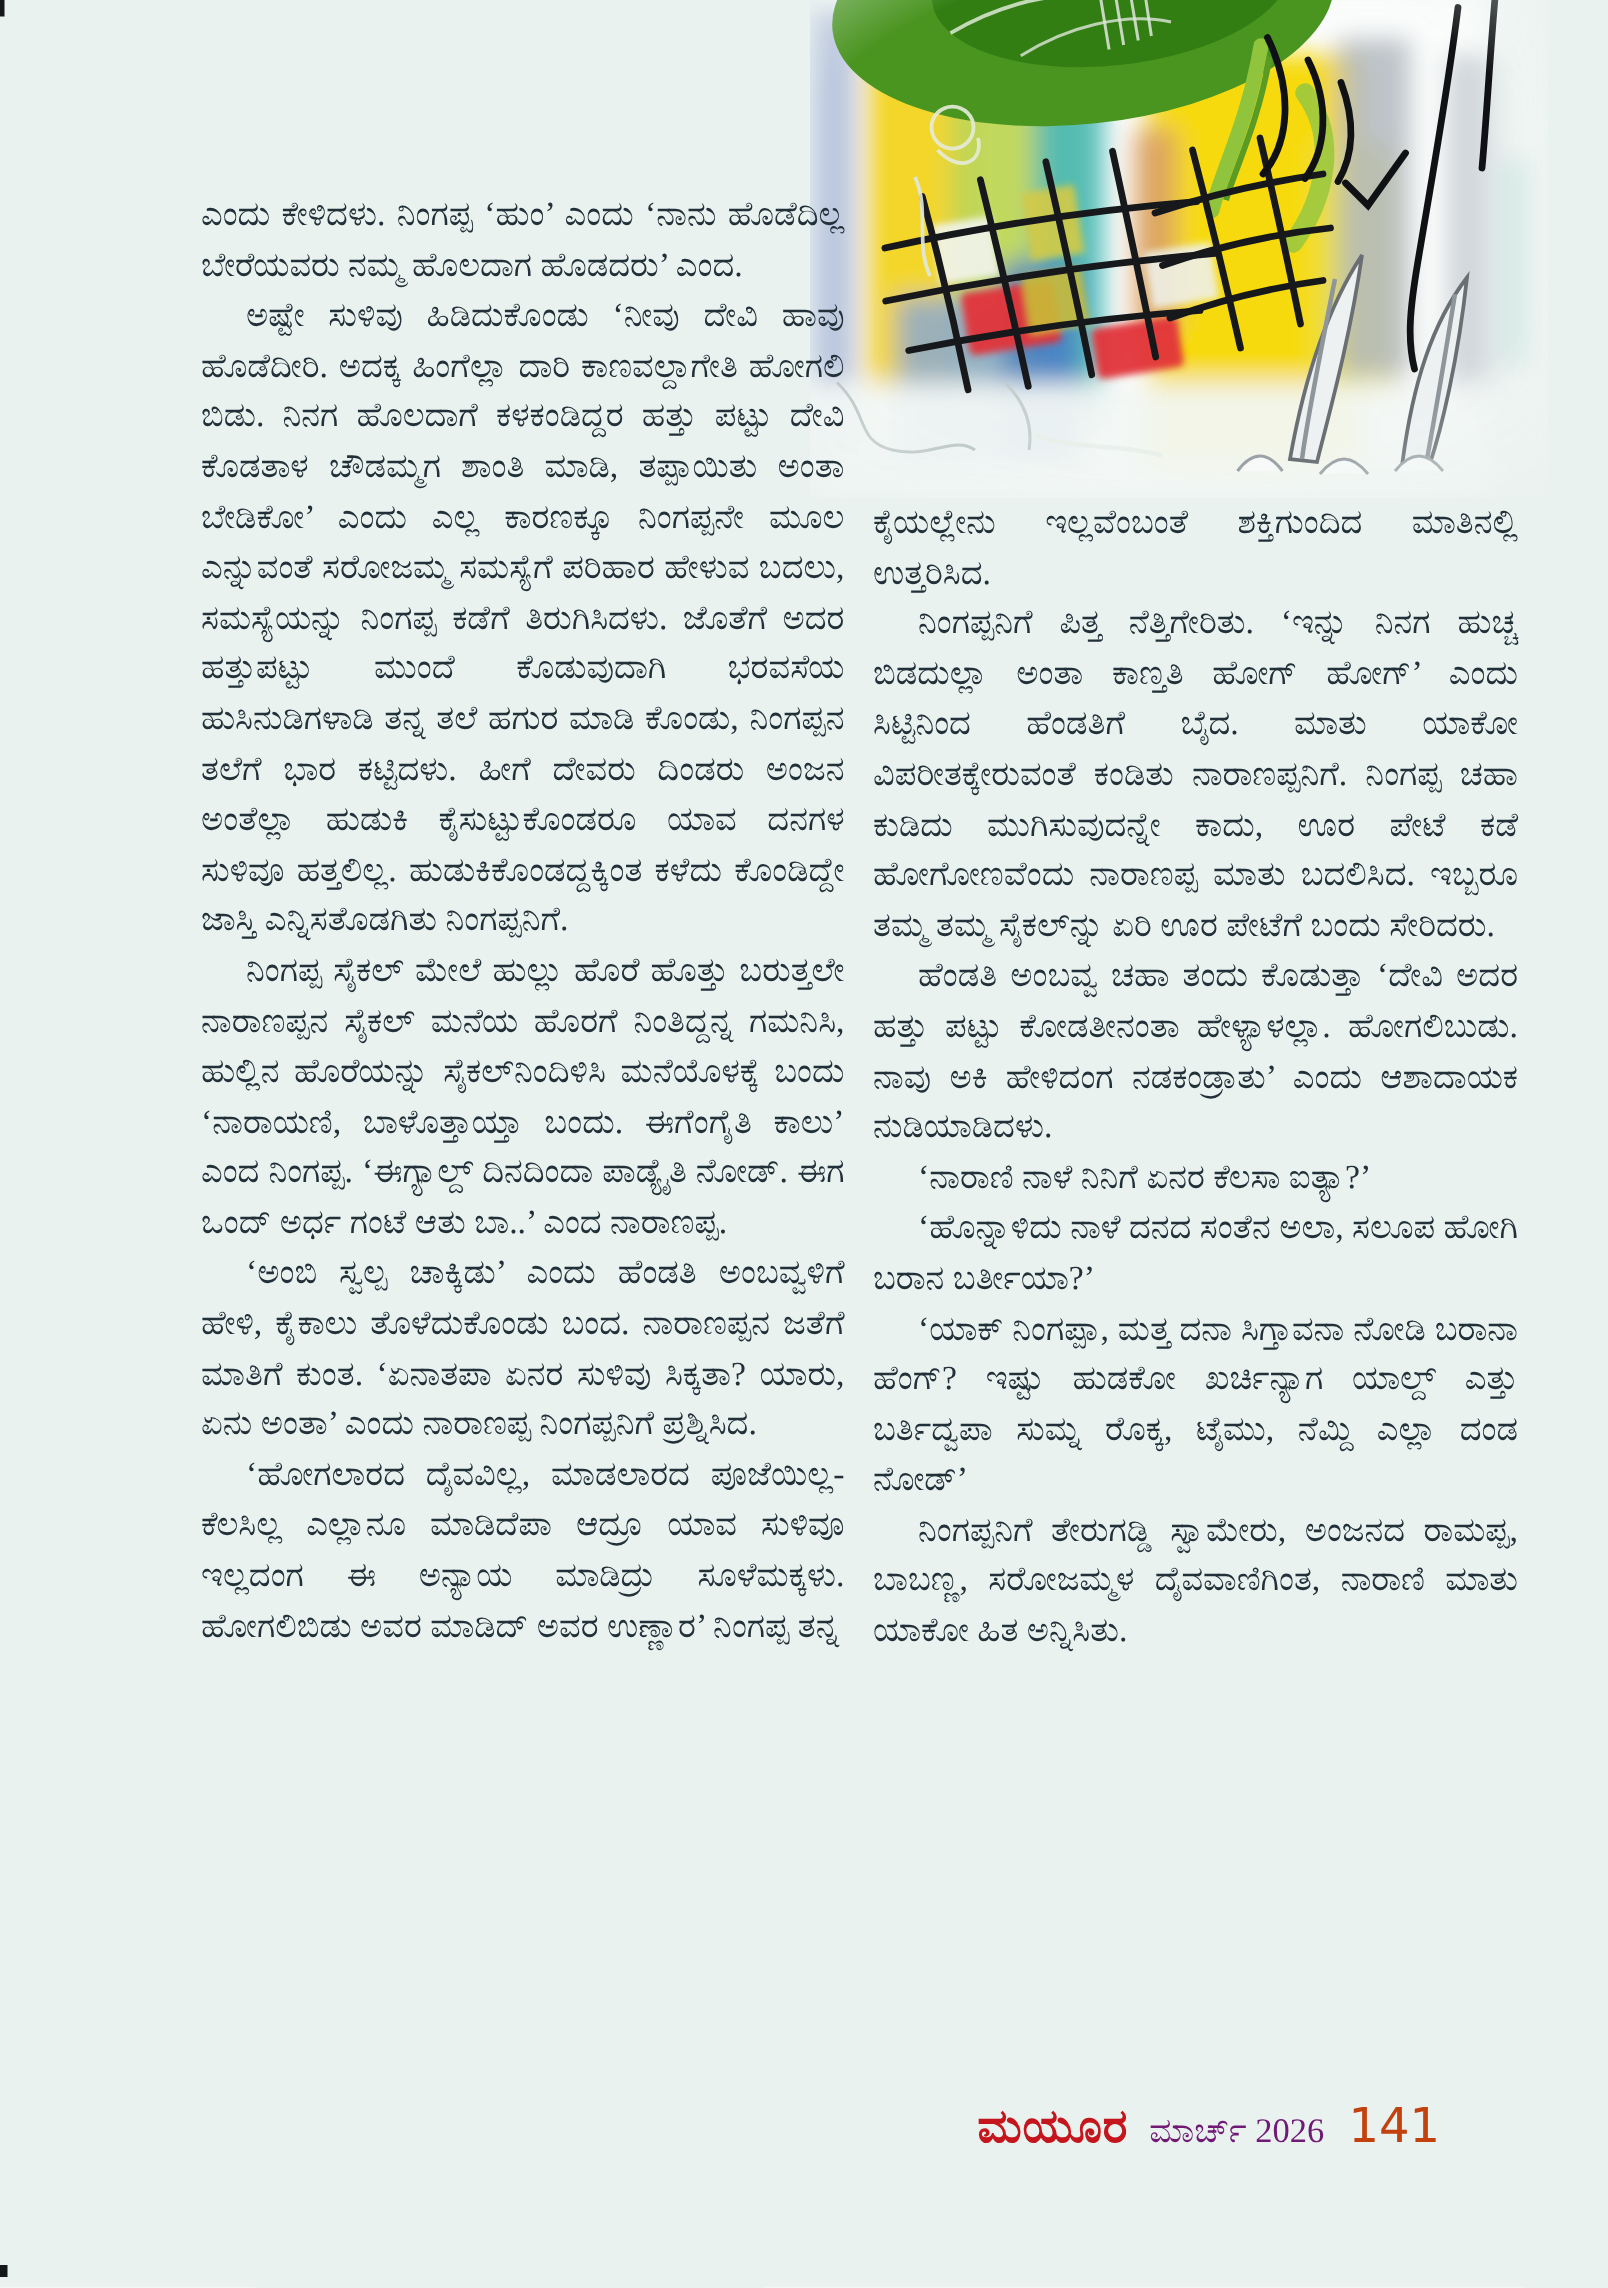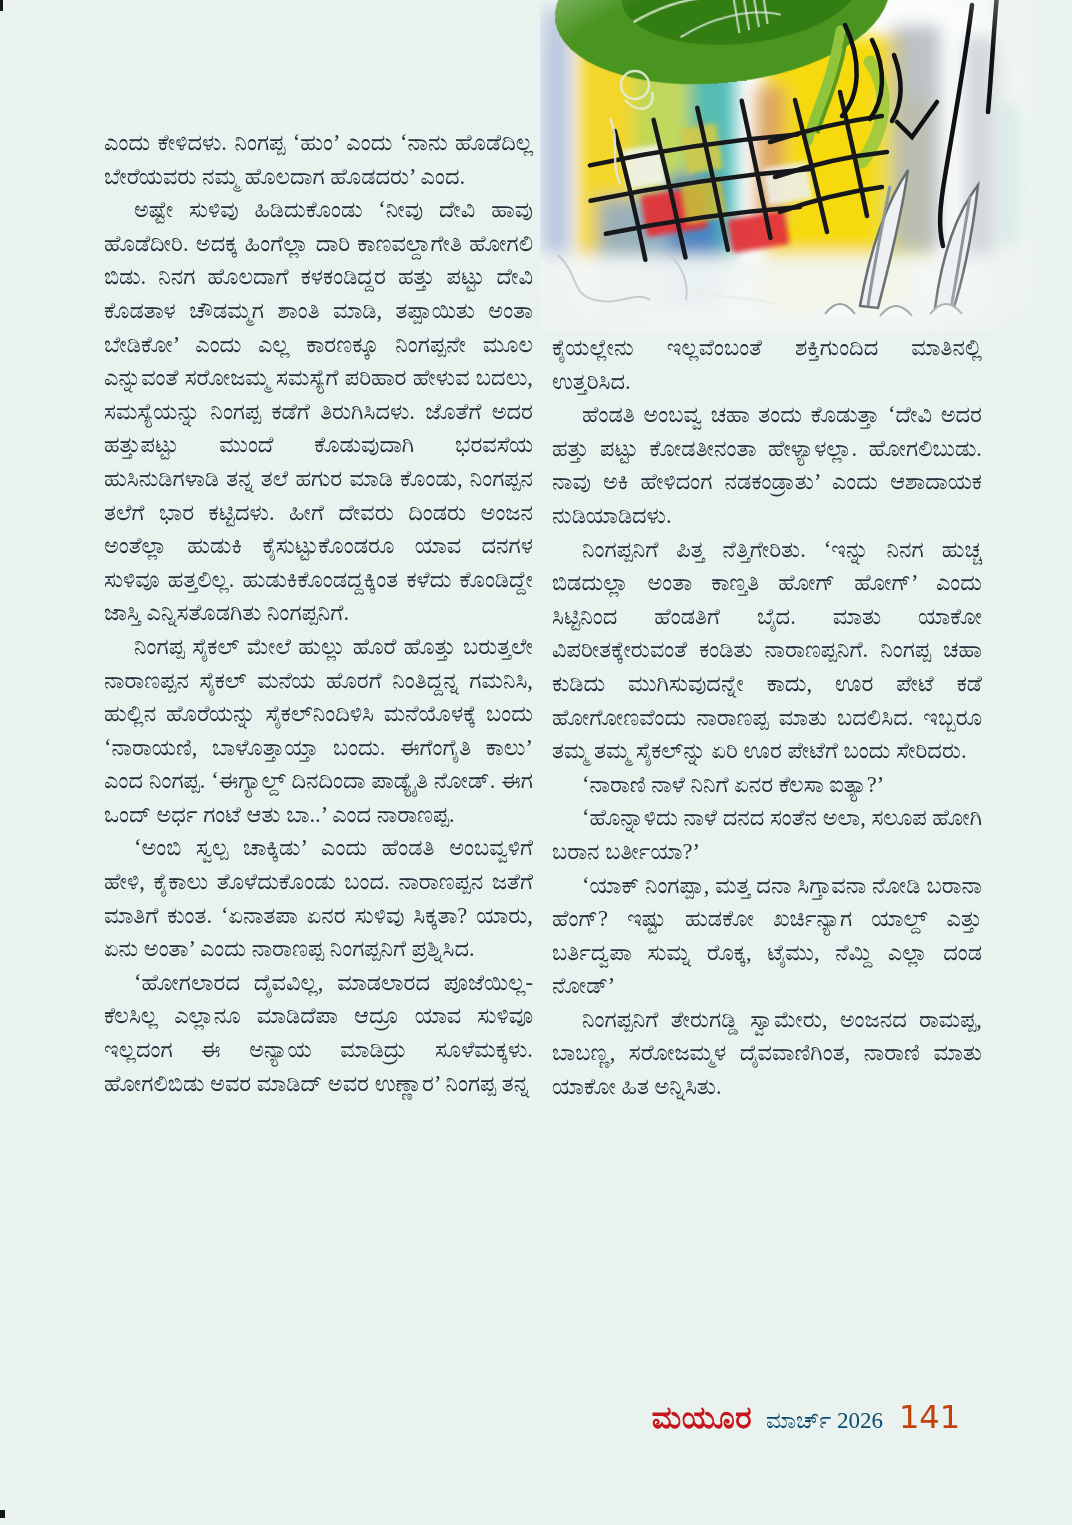--- a/index.html
+++ b/index.html
@@ -20,39 +20,40 @@
     position:absolute;left:540px;top:0;width:492px;height:332px;
     -webkit-mask-image:radial-gradient(92% 88% at 48% 44%, #000 58%, transparent 98%);
     mask-image:radial-gradient(92% 88% at 48% 44%, #000 58%, transparent 98%);
   }
   .art svg{display:block;}
 
   .col{
     position:absolute;
     font-size:22.5px;
     line-height:33.6px;
+    margin-left:30px;
   }
   .col-left{left:104px;top:126px;width:429px;}
   .col-right{left:552px;top:331px;width:430px;}
   .para{margin:0;text-indent:30px;text-align:justify;}
   .para.noindent{text-indent:0;}
   .endmark{float:right;font-size:16px;line-height:33.6px;}
 
   .footer{
     position:absolute;left:552px;top:1398px;width:430px;
     text-align:right;padding-right:22px;box-sizing:border-box;
     white-space:nowrap;
   }
   .footer .mag{
     color:#c4161c;font-weight:700;font-size:31px;
     font-family:"Liberation Serif","DejaVu Serif",serif;
     letter-spacing:.5px;
   }
   .footer .issue{
-    color:#0c4a6e;font-size:23px;margin-left:10px;
+    color:#701a75;font-size:23px;margin-left:10px;
   }
   .footer .pagenum{
     color:#c2410c;font-size:32px;margin-left:12px;
     font-family:"DejaVu Sans","Liberation Sans",sans-serif;
     font-weight:400;
   }
 </style>
 </head>
 <body>
 
@@ -165,22 +166,22 @@
   <div class="col col-left">
       <p class="para noindent">ಎಂದು ಕೇಳಿದಳು. ನಿಂಗಪ್ಪ ‘ಹುಂ’ ಎಂದು ‘ನಾನು ಹೊಡೆದಿಲ್ಲ ಬೇರೆಯವರು ನಮ್ಮ ಹೊಲದಾಗ ಹೊಡದರು’ ಎಂದ.</p>
       <p class="para">ಅಷ್ಟೇ ಸುಳಿವು ಹಿಡಿದುಕೊಂಡು ‘ನೀವು ದೇವಿ ಹಾವು ಹೊಡೆದೀರಿ. ಅದಕ್ಕ ಹಿಂಗೆಲ್ಲಾ ದಾರಿ ಕಾಣವಲ್ದಾಗೇತಿ ಹೋಗಲಿ ಬಿಡು. ನಿನಗ ಹೊಲದಾಗೆ ಕಳಕಂಡಿದ್ದರ ಹತ್ತು ಪಟ್ಟು ದೇವಿ ಕೊಡತಾಳ ಚೌಡಮ್ಮಗ ಶಾಂತಿ ಮಾಡಿ, ತಪ್ಪಾಯಿತು ಅಂತಾ ಬೇಡಿಕೋ’ ಎಂದು ಎಲ್ಲ ಕಾರಣಕ್ಕೂ ನಿಂಗಪ್ಪನೇ ಮೂಲ ಎನ್ನುವಂತೆ ಸರೋಜಮ್ಮ ಸಮಸ್ಯೆಗೆ ಪರಿಹಾರ ಹೇಳುವ ಬದಲು, ಸಮಸ್ಯೆಯನ್ನು ನಿಂಗಪ್ಪ ಕಡೆಗೆ ತಿರುಗಿಸಿದಳು. ಜೊತೆಗೆ ಅದರ ಹತ್ತುಪಟ್ಟು ಮುಂದೆ ಕೊಡುವುದಾಗಿ ಭರವಸೆಯ ಹುಸಿನುಡಿಗಳಾಡಿ ತನ್ನ ತಲೆ ಹಗುರ ಮಾಡಿ ಕೊಂಡು, ನಿಂಗಪ್ಪನ ತಲೆಗೆ ಭಾರ ಕಟ್ಟಿದಳು. ಹೀಗೆ ದೇವರು ದಿಂಡರು ಅಂಜನ ಅಂತೆಲ್ಲಾ ಹುಡುಕಿ ಕೈಸುಟ್ಟುಕೊಂಡರೂ ಯಾವ ದನಗಳ ಸುಳಿವೂ ಹತ್ತಲಿಲ್ಲ. ಹುಡುಕಿಕೊಂಡದ್ದಕ್ಕಿಂತ ಕಳೆದು ಕೊಂಡಿದ್ದೇ ಜಾಸ್ತಿ ಎನ್ನಿಸತೊಡಗಿತು ನಿಂಗಪ್ಪನಿಗೆ.</p>
       <p class="para">ನಿಂಗಪ್ಪ ಸೈಕಲ್ ಮೇಲೆ ಹುಲ್ಲು ಹೊರೆ ಹೊತ್ತು ಬರುತ್ತಲೇ ನಾರಾಣಪ್ಪನ ಸೈಕಲ್ ಮನೆಯ ಹೊರಗೆ ನಿಂತಿದ್ದನ್ನ ಗಮನಿಸಿ, ಹುಲ್ಲಿನ ಹೊರೆಯನ್ನು ಸೈಕಲ್‌ನಿಂದಿಳಿಸಿ ಮನೆಯೊಳಕ್ಕೆ ಬಂದು ‘ನಾರಾಯಣಿ, ಬಾಳೊತ್ತಾಯ್ತಾ ಬಂದು. ಈಗೆಂಗೈತಿ ಕಾಲು’ ಎಂದ ನಿಂಗಪ್ಪ. ‘ಈಗ್ಯಾಲ್ದ್ ದಿನದಿಂದಾ ಪಾಡ್ಯೈತಿ ನೋಡ್. ಈಗ ಒಂದ್ ಅರ್ಧ ಗಂಟೆ ಆತು ಬಾ..’ ಎಂದ ನಾರಾಣಪ್ಪ.</p>
       <p class="para">‘ಅಂಬಿ ಸ್ವಲ್ಪ ಚಾಕ್ಕಿಡು’ ಎಂದು ಹೆಂಡತಿ ಅಂಬವ್ವಳಿಗೆ ಹೇಳಿ, ಕೈಕಾಲು ತೊಳೆದುಕೊಂಡು ಬಂದ. ನಾರಾಣಪ್ಪನ ಜತೆಗೆ ಮಾತಿಗೆ ಕುಂತ. ‘ಏನಾತಪಾ ಏನರ ಸುಳಿವು ಸಿಕ್ಕತಾ? ಯಾರು, ಏನು ಅಂತಾ’ ಎಂದು ನಾರಾಣಪ್ಪ ನಿಂಗಪ್ಪನಿಗೆ ಪ್ರಶ್ನಿಸಿದ.</p>
       <p class="para">‘ಹೋಗಲಾರದ ದೈವವಿಲ್ಲ, ಮಾಡಲಾರದ ಪೂಜೆಯಿಲ್ಲ-ಕೆಲಸಿಲ್ಲ ಎಲ್ಲಾನೂ ಮಾಡಿದೆಪಾ ಆದ್ರೂ ಯಾವ ಸುಳಿವೂ ಇಲ್ಲದಂಗ ಈ ಅನ್ಯಾಯ ಮಾಡಿದ್ರು ಸೂಳೆಮಕ್ಕಳು. ಹೋಗಲಿಬಿಡು ಅವರ ಮಾಡಿದ್ ಅವರ ಉಣ್ಣಾರ’ ನಿಂಗಪ್ಪ ತನ್ನ</p>
     </div>
 
   <div class="col col-right">
       <p class="para noindent">ಕೈಯಲ್ಲೇನು ಇಲ್ಲವೆಂಬಂತೆ ಶಕ್ತಿಗುಂದಿದ ಮಾತಿನಲ್ಲಿ ಉತ್ತರಿಸಿದ.</p>
+      <p class="para">ನಿಂಗಪ್ಪನಿಗೆ ಪಿತ್ತ ನೆತ್ತಿಗೇರಿತು. ‘ಇನ್ನು ನಿನಗ ಹುಚ್ಚ ಬಿಡದುಲ್ಲಾ ಅಂತಾ ಕಾಣ್ತತಿ ಹೋಗ್ ಹೋಗ್’ ಎಂದು ಸಿಟ್ಟಿನಿಂದ ಹೆಂಡತಿಗೆ ಬೈದ. ಮಾತು ಯಾಕೋ ವಿಪರೀತಕ್ಕೇರುವಂತೆ ಕಂಡಿತು ನಾರಾಣಪ್ಪನಿಗೆ. ನಿಂಗಪ್ಪ ಚಹಾ ಕುಡಿದು ಮುಗಿಸುವುದನ್ನೇ ಕಾದು, ಊರ ಪೇಟೆ ಕಡೆ ಹೋಗೋಣವೆಂದು ನಾರಾಣಪ್ಪ ಮಾತು ಬದಲಿಸಿದ. ಇಬ್ಬರೂ ತಮ್ಮ ತಮ್ಮ ಸೈಕಲ್‌ನ್ನು ಏರಿ ಊರ ಪೇಟೆಗೆ ಬಂದು ಸೇರಿದರು.</p>
       <p class="para">ಹೆಂಡತಿ ಅಂಬವ್ವ ಚಹಾ ತಂದು ಕೊಡುತ್ತಾ ‘ದೇವಿ ಅದರ ಹತ್ತು ಪಟ್ಟು ಕೋಡತೀನಂತಾ ಹೇಳ್ಯಾಳಲ್ಲಾ. ಹೋಗಲಿಬುಡು. ನಾವು ಅಕಿ ಹೇಳಿದಂಗ ನಡಕಂಡ್ರಾತು’ ಎಂದು ಆಶಾದಾಯಕ ನುಡಿಯಾಡಿದಳು.</p>
-      <p class="para">ನಿಂಗಪ್ಪನಿಗೆ ಪಿತ್ತ ನೆತ್ತಿಗೇರಿತು. ‘ಇನ್ನು ನಿನಗ ಹುಚ್ಚ ಬಿಡದುಲ್ಲಾ ಅಂತಾ ಕಾಣ್ತತಿ ಹೋಗ್ ಹೋಗ್’ ಎಂದು ಸಿಟ್ಟಿನಿಂದ ಹೆಂಡತಿಗೆ ಬೈದ. ಮಾತು ಯಾಕೋ ವಿಪರೀತಕ್ಕೇರುವಂತೆ ಕಂಡಿತು ನಾರಾಣಪ್ಪನಿಗೆ. ನಿಂಗಪ್ಪ ಚಹಾ ಕುಡಿದು ಮುಗಿಸುವುದನ್ನೇ ಕಾದು, ಊರ ಪೇಟೆ ಕಡೆ ಹೋಗೋಣವೆಂದು ನಾರಾಣಪ್ಪ ಮಾತು ಬದಲಿಸಿದ. ಇಬ್ಬರೂ ತಮ್ಮ ತಮ್ಮ ಸೈಕಲ್‌ನ್ನು ಏರಿ ಊರ ಪೇಟೆಗೆ ಬಂದು ಸೇರಿದರು.</p>
       <p class="para">‘ನಾರಾಣಿ ನಾಳೆ ನಿನಿಗೆ ಏನರ ಕೆಲಸಾ ಐತ್ಯಾ?’</p>
       <p class="para">‘ಹೊನ್ನಾಳಿದು ನಾಳೆ ದನದ ಸಂತೆನ ಅಲಾ, ಸಲೂಪ ಹೋಗಿ ಬರಾನ ಬರ್ತೀಯಾ?’</p>
       <p class="para">‘ಯಾಕ್ ನಿಂಗಪ್ಪಾ, ಮತ್ತ ದನಾ ಸಿಗ್ತಾವನಾ ನೋಡಿ ಬರಾನಾ ಹೆಂಗ್? ಇಷ್ಟು ಹುಡಕೋ ಖರ್ಚಿನ್ಯಾಗ ಯಾಲ್ದ್ ಎತ್ತು ಬರ್ತಿದ್ವಪಾ ಸುಮ್ನ ರೊಕ್ಕ, ಟೈಮು, ನೆಮ್ದಿ ಎಲ್ಲಾ ದಂಡ ನೋಡ್’</p>
       <p class="para">ನಿಂಗಪ್ಪನಿಗೆ ತೇರುಗಡ್ಡಿ ಸ್ವಾಮೇರು, ಅಂಜನದ ರಾಮಪ್ಪ, ಬಾಬಣ್ಣ, ಸರೋಜಮ್ಮಳ ದೈವವಾಣಿಗಿಂತ, ನಾರಾಣಿ ಮಾತು ಯಾಕೋ ಹಿತ ಅನ್ನಿಸಿತು.</p>
     </div>
 
   <div class="footer">
     <span class="mag">ಮಯೂರ</span>
     <span class="issue">ಮಾರ್ಚ್ 2026</span>
     <span class="pagenum">141</span>

